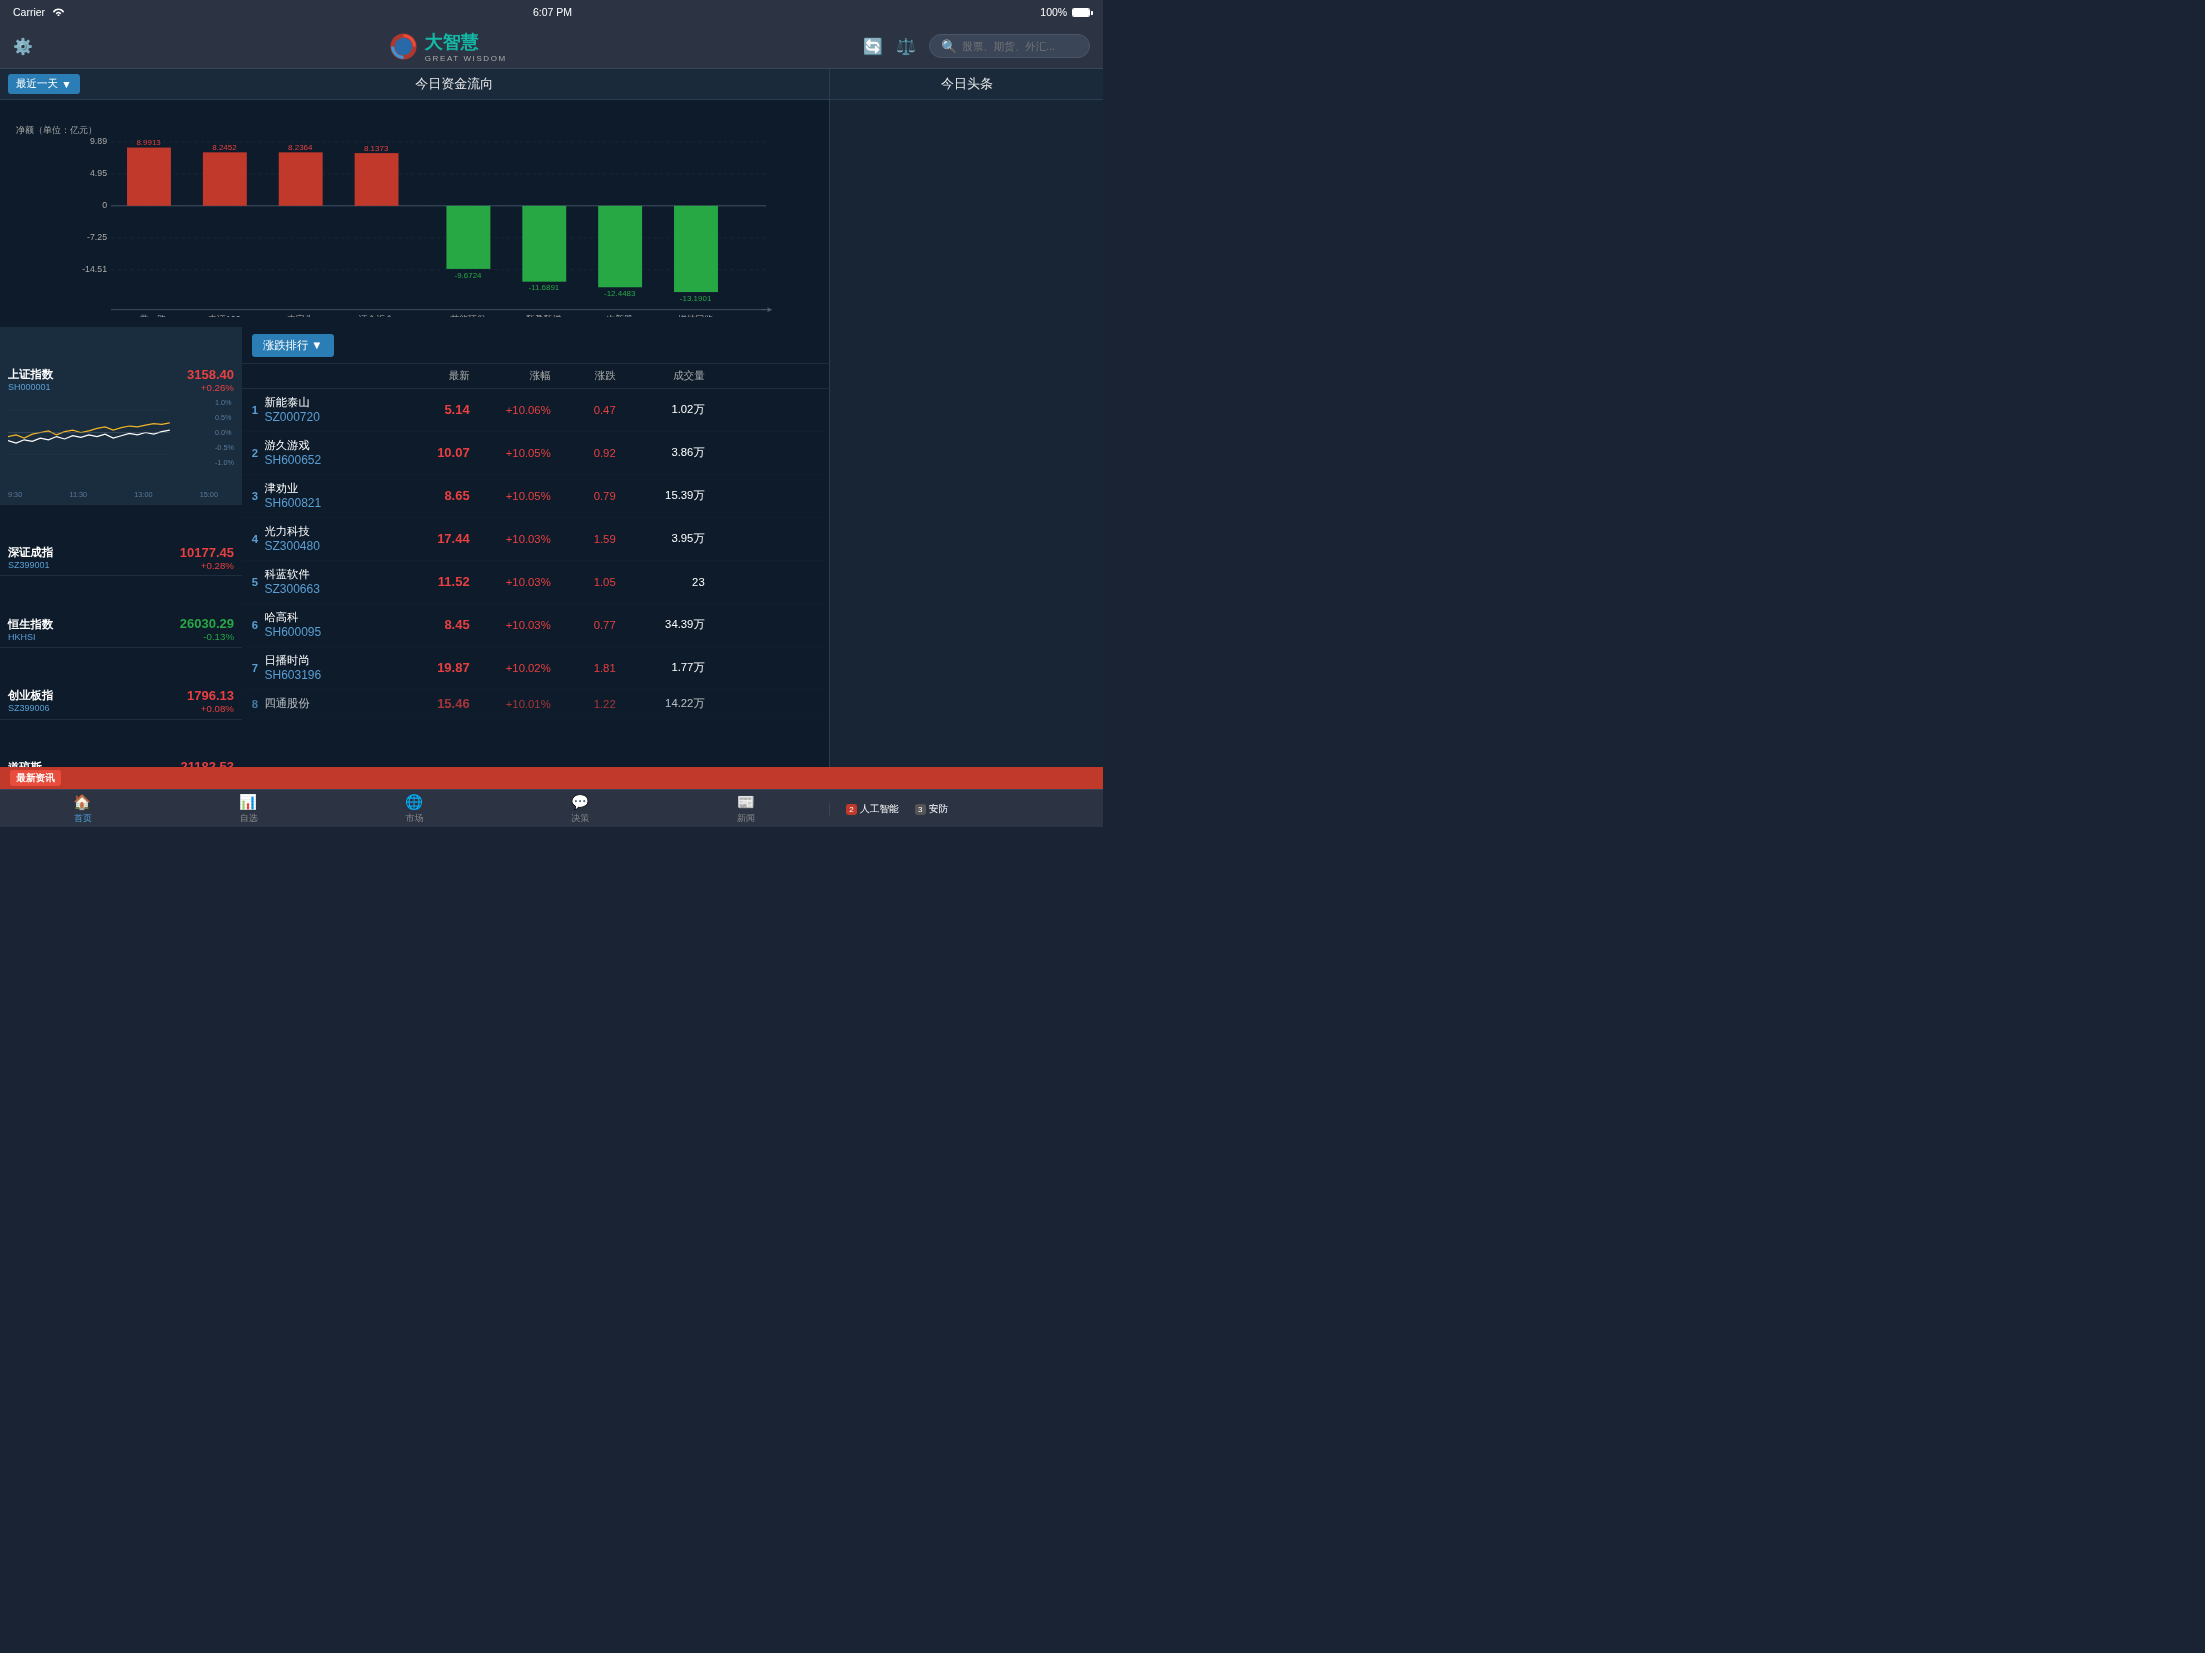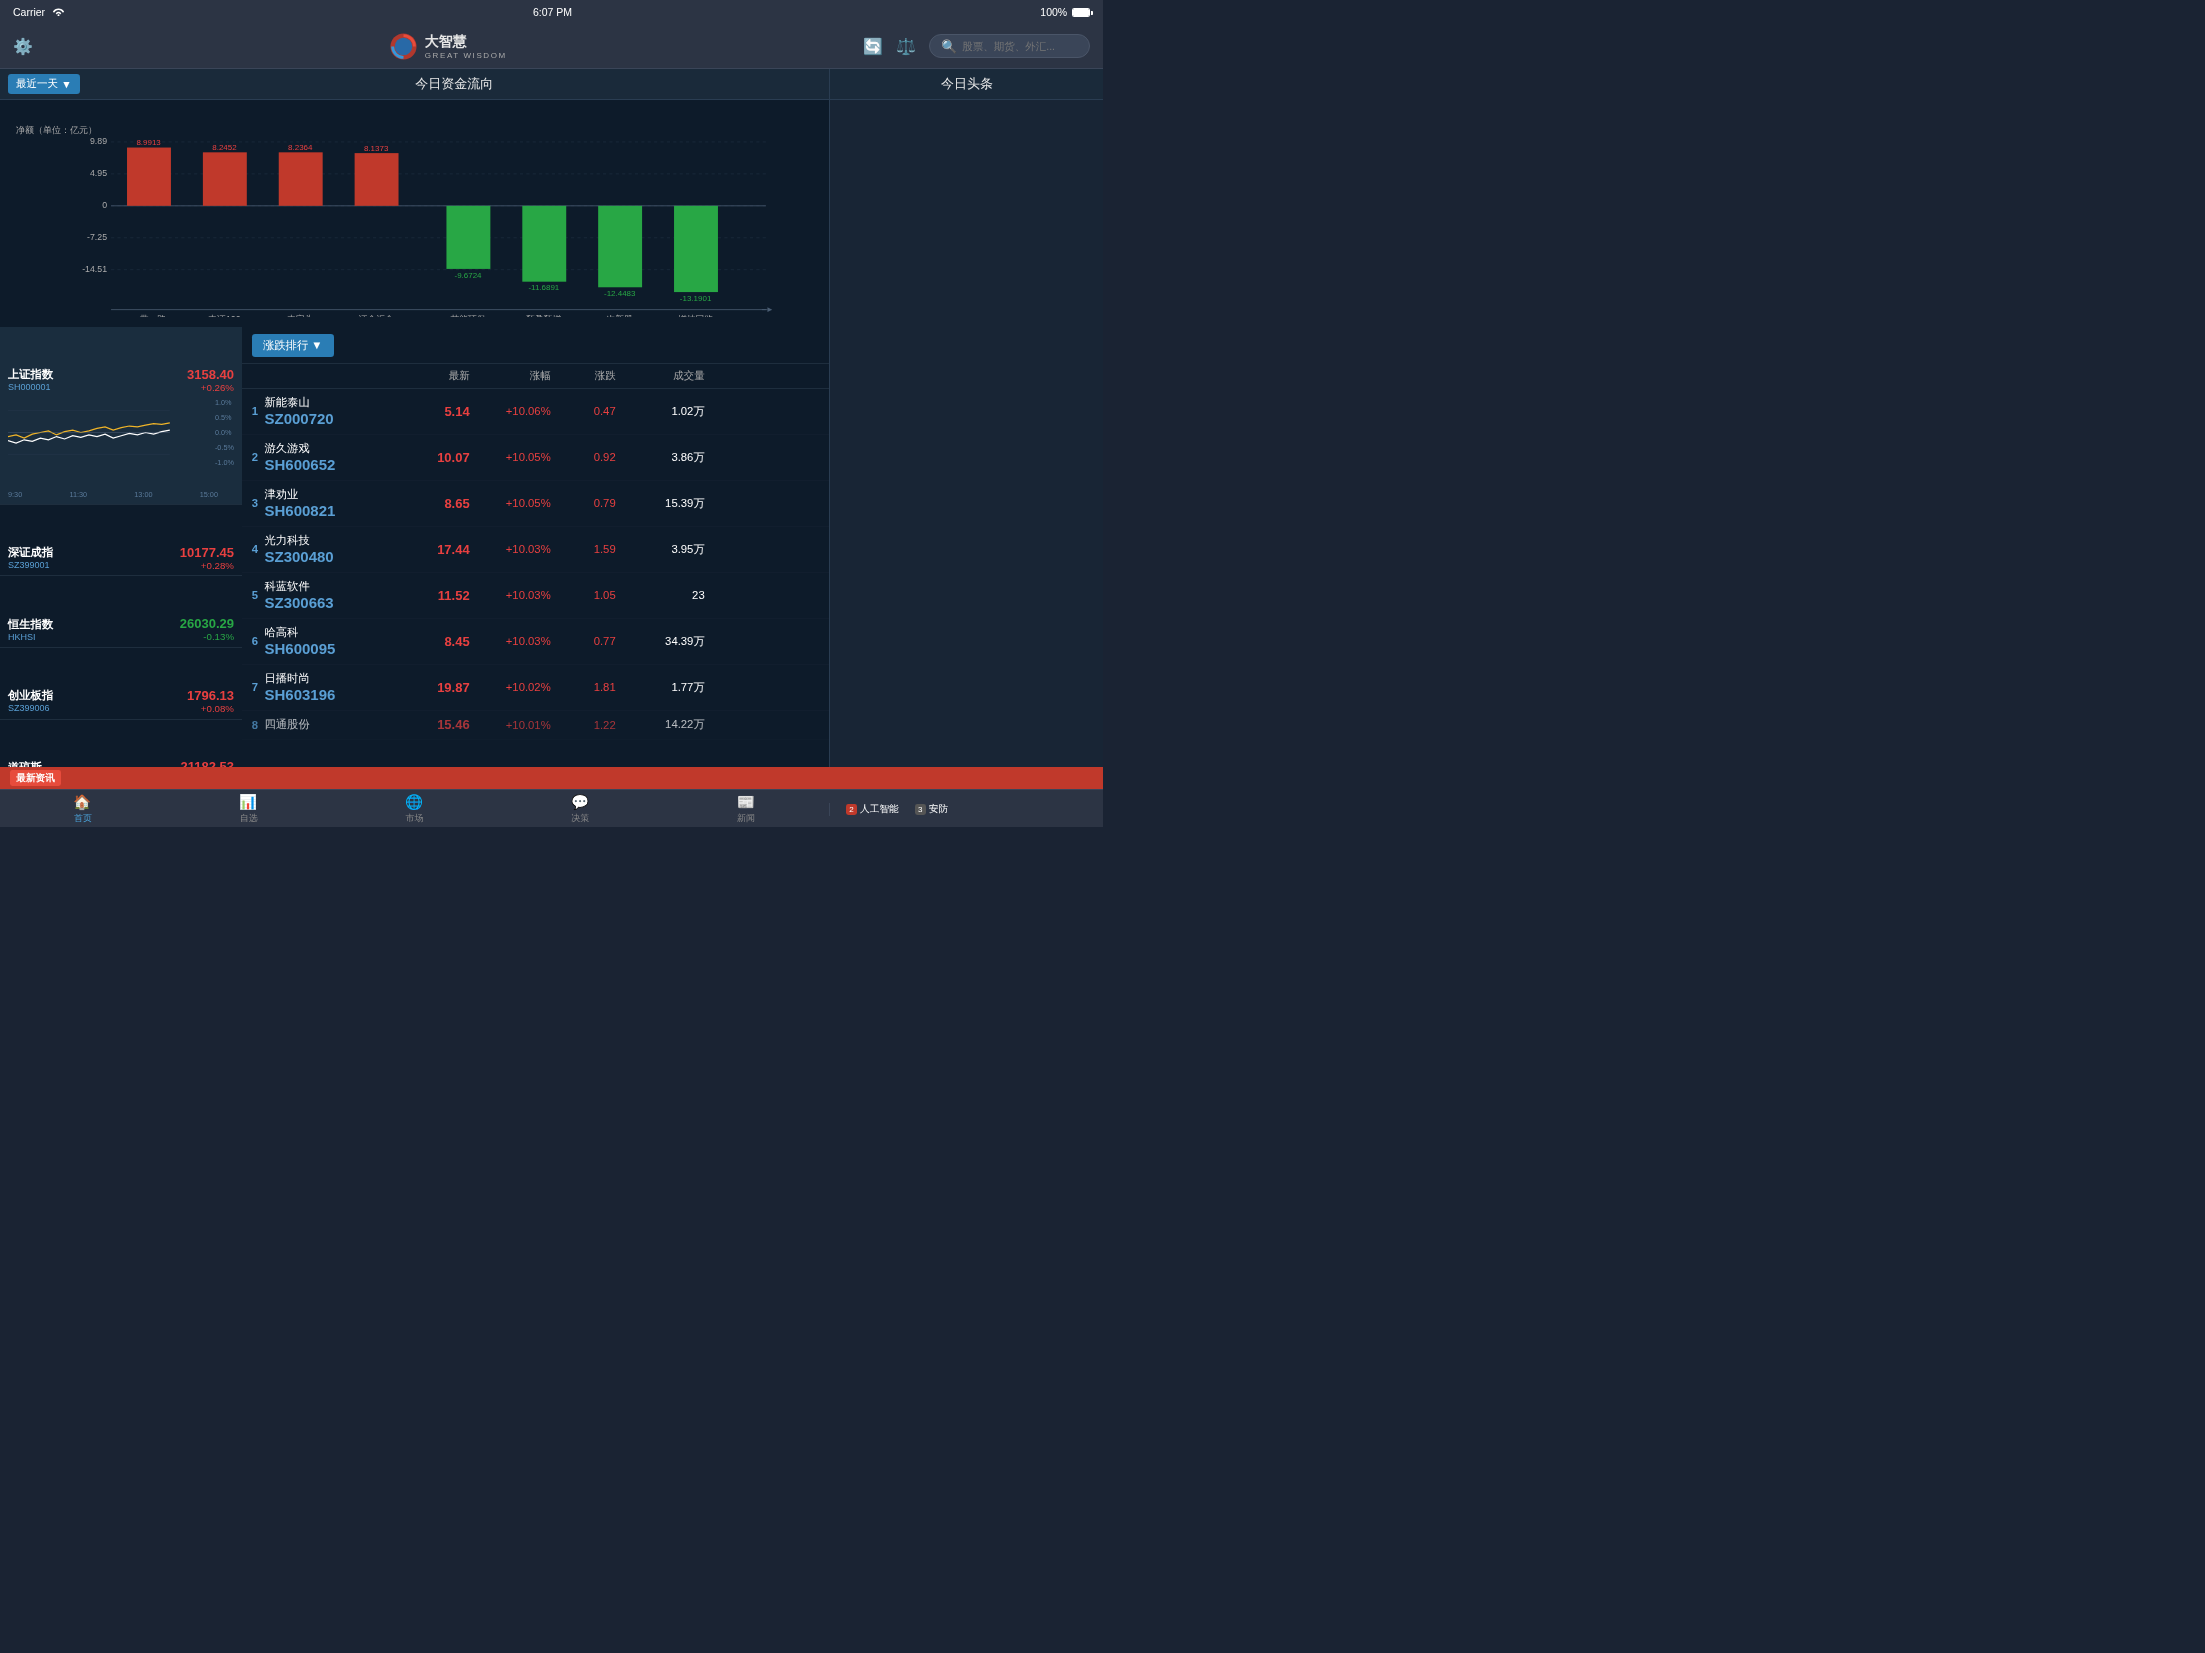--- a/index.html
+++ b/index.html
@@ -51,21 +51,21 @@
       background: #2c3444;
       height: 45px;
       display: flex;
       align-items: center;
       justify-content: space-between;
       padding: 0 13px;
       border-bottom: 0.8px solid #3a4558;
     }
     .header-left { display: flex; align-items: center; }
     .header-center { display: flex; align-items: center; gap: 6.5px; }
-    .logo-text { font-size: 14px; font-weight: bold; color: #e5e5e5; }
+    .logo-text { font-size: 18px; font-weight: bold; color: #14b8a6; }
     .logo-sub { font-size: 8px; color: #aaa; letter-spacing: 1.6px; }
     .header-right { display: flex; align-items: center; gap: 13px; }
     .search-box {
       background: #3a4558;
       border: 0.8px solid #4a5568;
       border-radius: 13px;
       padding: 3.2px 11.3px;
       display: flex;
       align-items: center;
       gap: 4.8px;
@@ -203,21 +203,21 @@
       font-size: 10.5px;
     }
     .stock-row {
       display: grid;
       grid-template-columns: 145px 81px 81px 65px 81px;
       padding: 6.5px 9.7px;
       border-bottom: 0.8px solid #111e2e;
       align-items: center;
     }
     .stock-name { font-size: 11.3px; color: white; }
-    .stock-code { font-size: 15px; color: #5a9fd4; font-weight: bold; }
+    .stock-code { font-size: 12px; color: #5a9fd4; }
     .stock-price { font-size: 13px; color: #e84040; font-weight: bold; text-align: right; padding-right: 8px; }
     .stock-change-pct { font-size: 11.3px; color: #e84040; text-align: right; padding-right: 8px; }
     .stock-change-val { font-size: 11.3px; color: #e84040; text-align: right; padding-right: 8px; }
     .stock-volume { font-size: 11.3px; color: white; text-align: right; }
     .rank-num { font-size: 11.3px; color: #5a9fd4; font-weight: bold; }
 
     
     .news-ticker {
       background: #c0392b;
       height: 22.6px;

